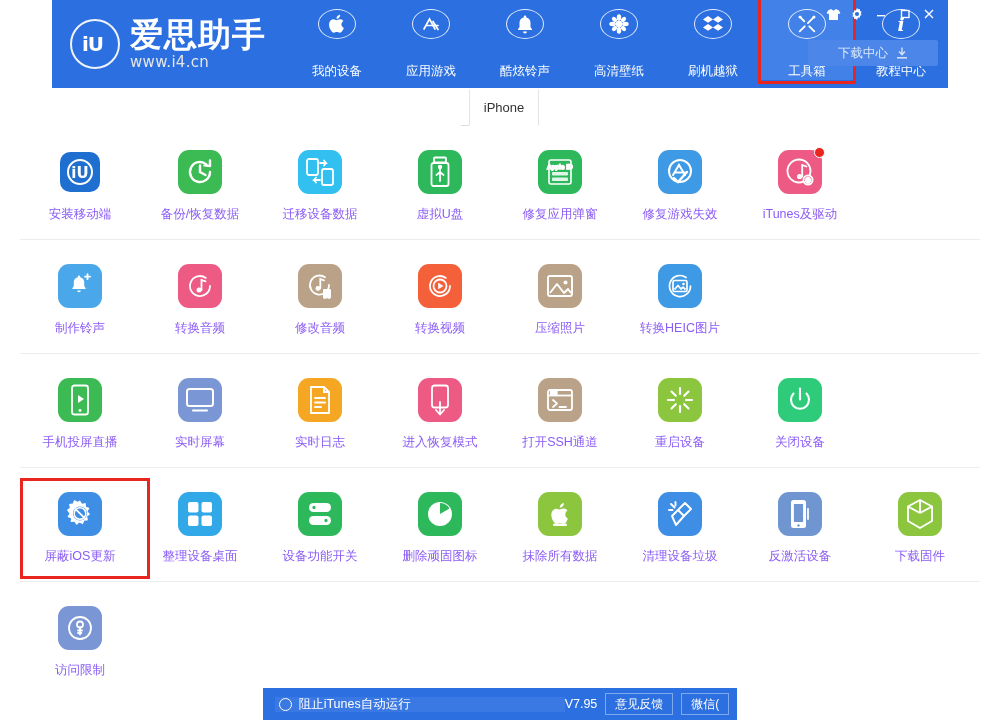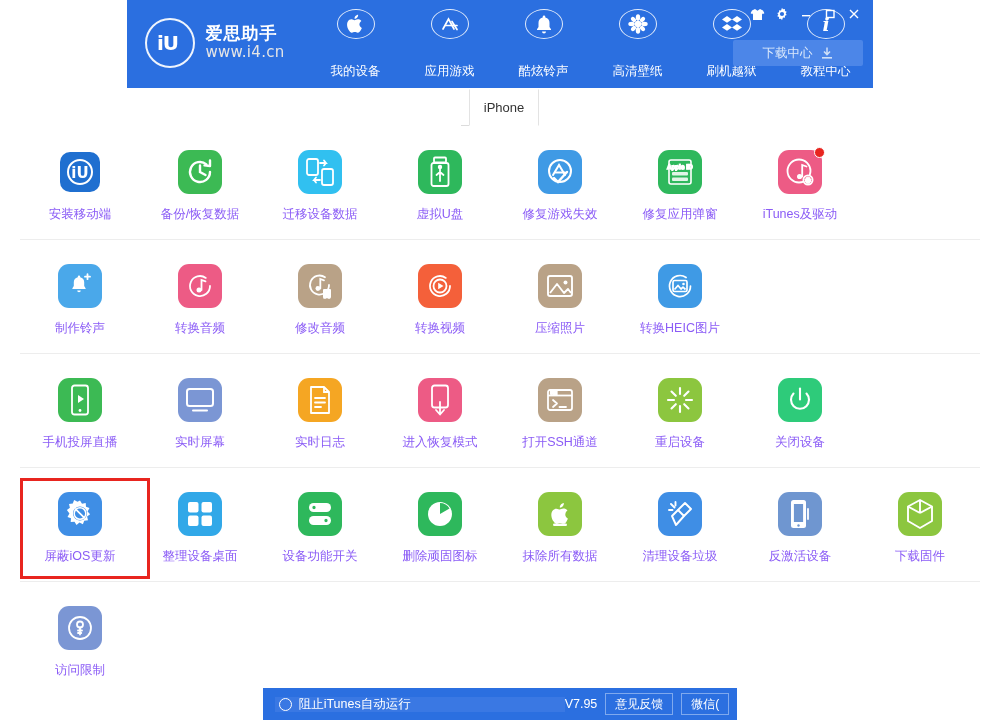--- a/index.html
+++ b/index.html
@@ -35,21 +35,21 @@
     width: 50px; height: 50px; border-radius: 50%;
     border: 2px solid rgba(255,255,255,0.92);
     display: flex; align-items: center; justify-content: center;
     color: #ffffff;
     font-size: 23px; font-weight: bold;
     font-family: "DejaVu Sans", sans-serif;
     letter-spacing: -1px;
   }
   .brand-text { display: flex; flex-direction: column; line-height: 1.05; }
   .brand-name {
-    color: #ffffff; font-size: 17px; font-weight: bold;
+    color: #ffffff; font-size: 33px; font-weight: bold;
     letter-spacing: 1px;
   }
   .brand-url {
     color: #e5e5e5; font-size: 15px; letter-spacing: 0.3px;
     font-family: "DejaVu Sans", sans-serif;
     margin-top: 2px;
   }
 
   .nav {
     display: flex; align-items: flex-start;
@@ -307,20 +307,33 @@
           <svg width="22" height="20" viewBox="0 0 22 20" fill="#ffffff">
             <path d="M6 2 L11 5.4 L6 8.8 L1 5.4z"></path>
             <path d="M16 2 L21 5.4 L16 8.8 L11 5.4z"></path>
             <path d="M6 10 L11 13.4 L6 16.8 L1 13.4z"></path>
             <path d="M16 10 L21 13.4 L16 16.8 L11 13.4z"></path>
           </svg>
         </div>
         <div class="nav-label">刷机越狱</div>
       </div>
 
+      <div class="nav-item active highlight-box">
+        <div class="nav-circle">
+          <svg width="22" height="22" viewBox="0 0 24 24" fill="none" stroke="#ffffff" stroke-width="2" stroke-linecap="round">
+            <path d="M4 4 L9 9"></path>
+            <path d="M14.5 14.5 L20 20"></path>
+            <path d="M20 4 L13 11"></path>
+            <path d="M9.5 14.5 L4 20"></path>
+            <circle cx="4.5" cy="4.5" r="1.6" fill="#ffffff" stroke="none"></circle>
+            <circle cx="19.5" cy="4.5" r="1.6" fill="#ffffff" stroke="none"></circle>
+          </svg>
+        </div>
+        <div class="nav-label">工具箱</div>
+      </div>
 
       <div class="nav-item">
         <div class="nav-circle">
           <svg width="14" height="22" viewBox="0 0 14 22">
             <text x="3.5" y="18" font-family="DejaVu Serif" font-size="19" font-style="italic" font-weight="bold" fill="#ffffff">i</text>
           </svg>
         </div>
         <div class="nav-label">教程中心</div>
       </div>
 
@@ -416,41 +429,41 @@
             <rect x="7" y="1.5" width="12" height="5" rx="1"></rect>
             <rect x="4.5" y="7" width="17" height="23" rx="2"></rect>
             <path d="M13 12 L13 25 M13 16 L9.5 19 M13 16 L16.5 19" stroke-linecap="round"></path>
             <circle cx="13" cy="11" r="1.3" fill="#ffffff"></circle>
           </svg>
         </div>
         <div class="tool-label">虚拟U盘</div>
       </div>
 
       <div class="tool-cell">
+        <div class="tool-icon" style="background:#2eb85c;">
+          <svg width="32" height="30" viewBox="0 0 32 30" fill="none" stroke="#ffffff" stroke-width="1.6">
+            <rect x="5" y="3" width="22" height="24" rx="2"></rect>
+            <text x="16" y="12" text-anchor="middle" font-family="DejaVu Sans" font-size="6" fill="#ffffff">Apple ID</text>
+            <rect x="8" y="15" width="16" height="3.5" rx="1" fill="#ffffff" stroke="none" opacity="0.85"></rect>
+            <rect x="8" y="20.5" width="16" height="3.5" rx="1" fill="#ffffff" stroke="none" opacity="0.85"></rect>
+          </svg>
+        </div>
+        <div class="tool-label">修复应用弹窗</div>
+      </div>
+
+      <div class="tool-cell">
         <div class="tool-icon" style="background:#3f9ae5;">
           <svg width="32" height="32" viewBox="0 0 32 32" fill="none" stroke="#ffffff" stroke-width="2" stroke-linecap="round">
             <circle cx="16" cy="15" r="11"></circle>
             <path d="M9 19 L15 9 L21 19"></path>
             <path d="M11.5 16.5 L21 16.5"></path>
             <path d="M10 22 L14 26 L23 16" stroke-width="2.4"></path>
           </svg>
         </div>
         <div class="tool-label">修复游戏失效</div>
-      </div>
-
-      <div class="tool-cell">
-        <div class="tool-icon" style="background:#2eb85c;">
-          <svg width="32" height="30" viewBox="0 0 32 30" fill="none" stroke="#ffffff" stroke-width="1.6">
-            <rect x="5" y="3" width="22" height="24" rx="2"></rect>
-            <text x="16" y="12" text-anchor="middle" font-family="DejaVu Sans" font-size="6" fill="#ffffff">Apple ID</text>
-            <rect x="8" y="15" width="16" height="3.5" rx="1" fill="#ffffff" stroke="none" opacity="0.85"></rect>
-            <rect x="8" y="20.5" width="16" height="3.5" rx="1" fill="#ffffff" stroke="none" opacity="0.85"></rect>
-          </svg>
-        </div>
-        <div class="tool-label">修复应用弹窗</div>
       </div>
 
       <div class="tool-cell">
         <div class="tool-icon" style="background:#ed5b85;">
           <svg width="32" height="32" viewBox="0 0 32 32" fill="none" stroke="#ffffff" stroke-width="1.8">
             <circle cx="15" cy="15" r="11.5"></circle>
             <path d="M13 20.5 a2.6 2.6 0 1 0 5.2 0 a2.6 2.6 0 1 0 -5.2 0" fill="#ffffff" stroke="none"></path>
             <path d="M18.2 20.5 L18.2 9 L22.5 10.5" stroke-linecap="round"></path>
             <circle cx="24" cy="24" r="4.6" fill="#ed5b85"></circle>
             <path d="M24 20 l.8 1.3 1.5-.3.1 1.5 1.4.6-.9 1.3.9 1.3-1.4.6-.1 1.5-1.5-.3-.8 1.3-.8-1.3-1.5.3-.1-1.5-1.4-.6.9-1.3-.9-1.3 1.4-.6.1-1.5 1.5.3z" fill="#ffffff" stroke="none"></path>

